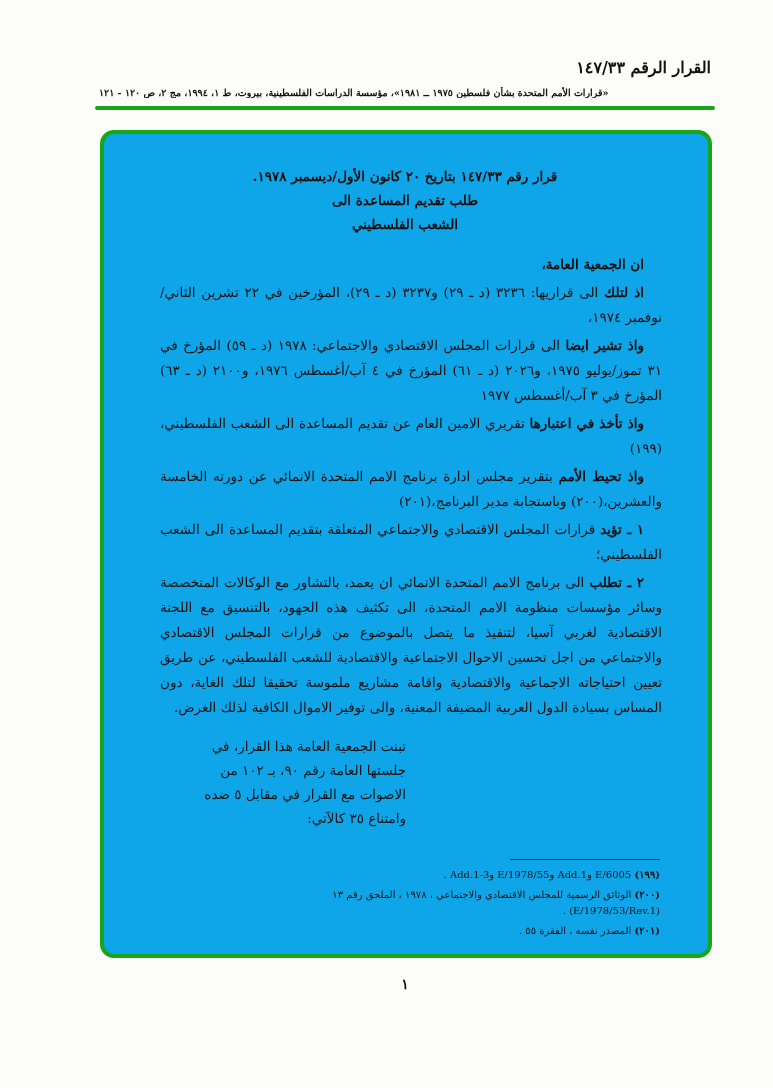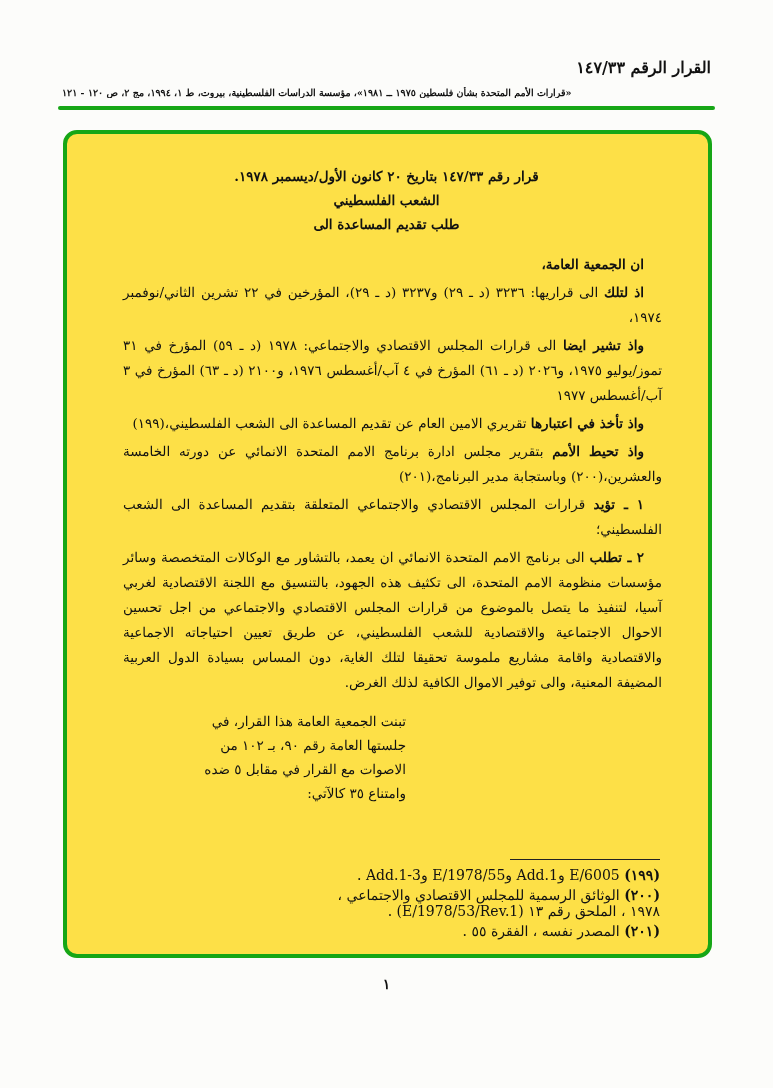--- a/index.html
+++ b/index.html
@@ -8,21 +8,21 @@
   }
   *{box-sizing:border-box;}
   html,body{margin:0;padding:0;}
   body{
     width:773px;height:1088px;
     background:#fcfcfa;
     font-family:"DejaVu Serif","Liberation Serif",serif;
     color:var(--ink);
     overflow:hidden;
   }
-  .page{width:773px;height:1088px;position:relative;direction:rtl;}
+  .page{width:773px;height:1088px;position:relative;direction:rtl;padding-left:37px;}
 
   
   .doc-header{padding:58px 62px 0 62px;}
   .doc-title{
     margin:0;font-size:16px;font-weight:700;text-align:right;line-height:20px;
   }
   .doc-source{
     margin-top:9px;font-size:9.5px;font-weight:700;text-align:left;
     white-space:nowrap;overflow:hidden;
   }
@@ -30,21 +30,21 @@
     margin:8px 58px 0 58px;height:4px;background:var(--green);border-radius:2px;
   }
 
   
   .green-box{
     position:relative;
     margin:20px 61px 0 63px;
     height:828px;
     border:4px solid var(--green);
     border-radius:14px;
-    background:#fde047;
+    background:#0ea5e9;
     overflow:hidden;
   }
   .box-inner{
     height:100%;
     padding:30px 46px 0 44px;
     font-size:13.5px;
     line-height:25px;
     text-align:justify;
   }
   .res-heading{
@@ -64,21 +64,21 @@
     text-align:right;
     line-height:24px;
   }
 
   
   .footnotes{
     position:absolute;
     bottom:12px;
     right:48px;
     width:330px;
-    font-size:14px;
+    font-size:10px;
     line-height:16.5px;
   }
   .fn-divider{
     width:150px;border:0;border-top:1.5px solid #222;margin:0 0 7px 0;
   }
   .footnote{text-align:right;margin-bottom:3px;}
   .fn-label{font-weight:700;}
 
   
   .page-number{
@@ -95,22 +95,22 @@
     <div class="doc-source">«قرارات الأمم المتحدة بشأن فلسطين ١٩٧٥ ــ ١٩٨١»، مؤسسة الدراسات الفلسطينية، بيروت، ط ١، ١٩٩٤، مج ٢، ص ١٢٠ - ١٢١</div>
   </header>
 
   <div class="green-rule"></div>
 
   <section class="green-box">
     <div class="box-inner">
 
       <div class="res-heading">
         <div class="h-line">قرار رقم ١٤٧/٣٣ بتاريخ ٢٠ كانون الأول/ديسمبر ١٩٧٨.</div>
+        <div class="h-line">طلب تقديم المساعدة الى</div>
         <div class="h-line">الشعب الفلسطيني</div>
-        <div class="h-line">طلب تقديم المساعدة الى</div>
       </div>
 
       <p class="para"><span class="lead">ان الجمعية العامة،</span><span></span></p>
 
       <p class="para"><span class="lead">اذ لتلك</span><span> الى قراريها: ٣٢٣٦ (د ـ ٢٩) و٣٢٣٧ (د ـ ٢٩)، المؤرخين في ٢٢ تشرين الثاني/نوفمبر ١٩٧٤،</span></p>
 
       <p class="para"><span class="lead">واذ تشير ايضا</span><span> الى قرارات المجلس الاقتصادي والاجتماعي: ١٩٧٨ (د ـ ٥٩) المؤرخ في ٣١ تموز/يوليو ١٩٧٥، و٢٠٢٦ (د ـ ٦١) المؤرخ في ٤ آب/أغسطس ١٩٧٦، و٢١٠٠ (د ـ ٦٣) المؤرخ في ٣ آب/أغسطس ١٩٧٧</span></p>
 
       <p class="para"><span class="lead">واذ تأخذ في اعتبارها</span><span> تقريري الامين العام عن تقديم المساعدة الى الشعب الفلسطيني،(١٩٩)</span></p>
 

